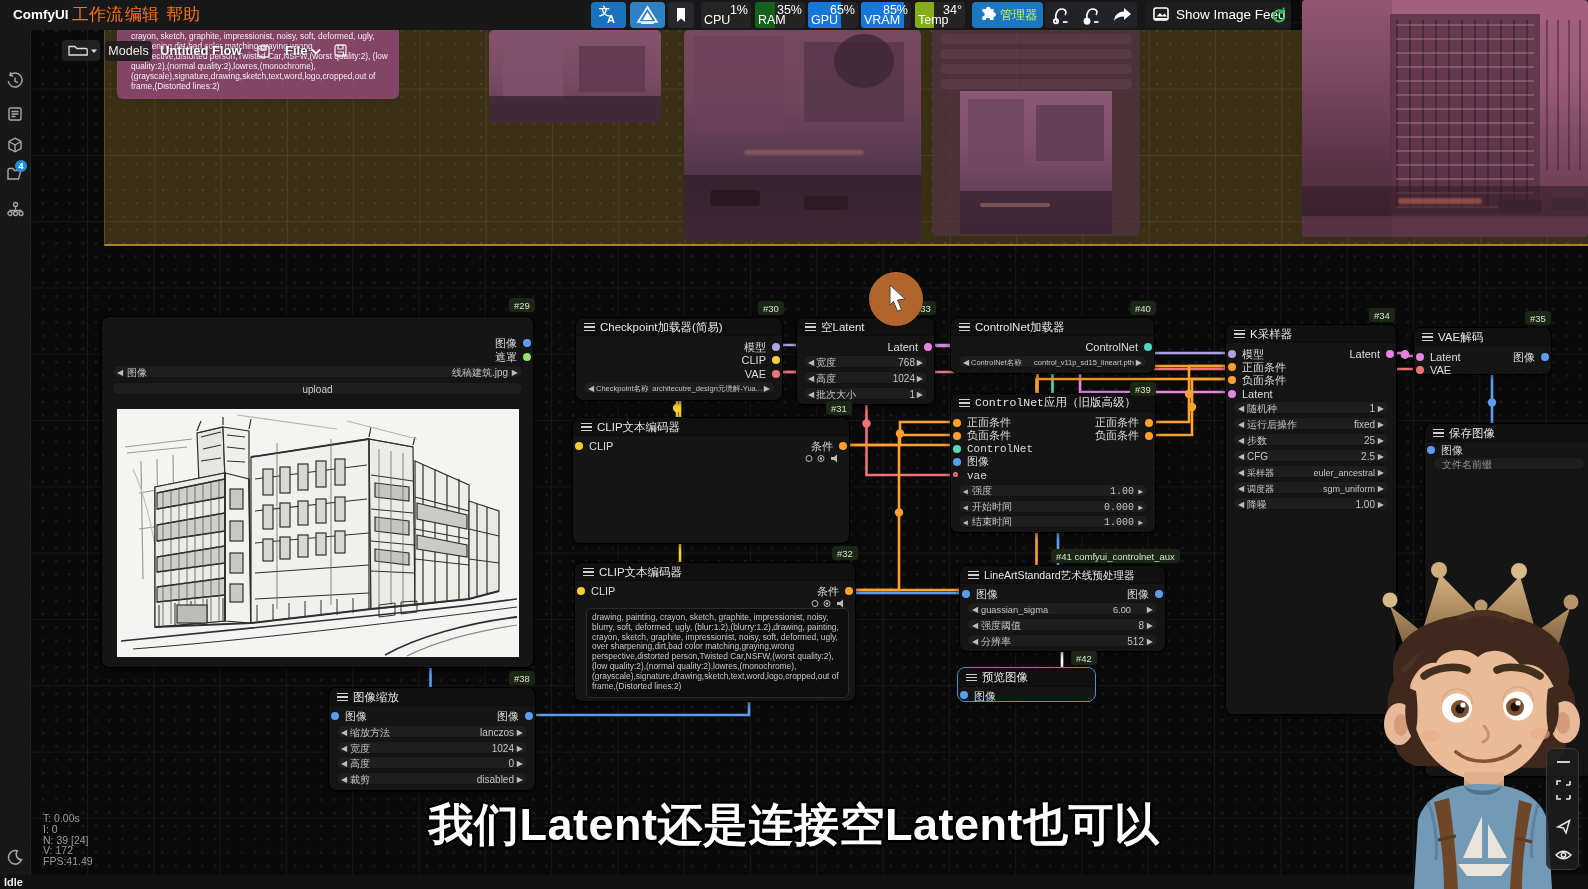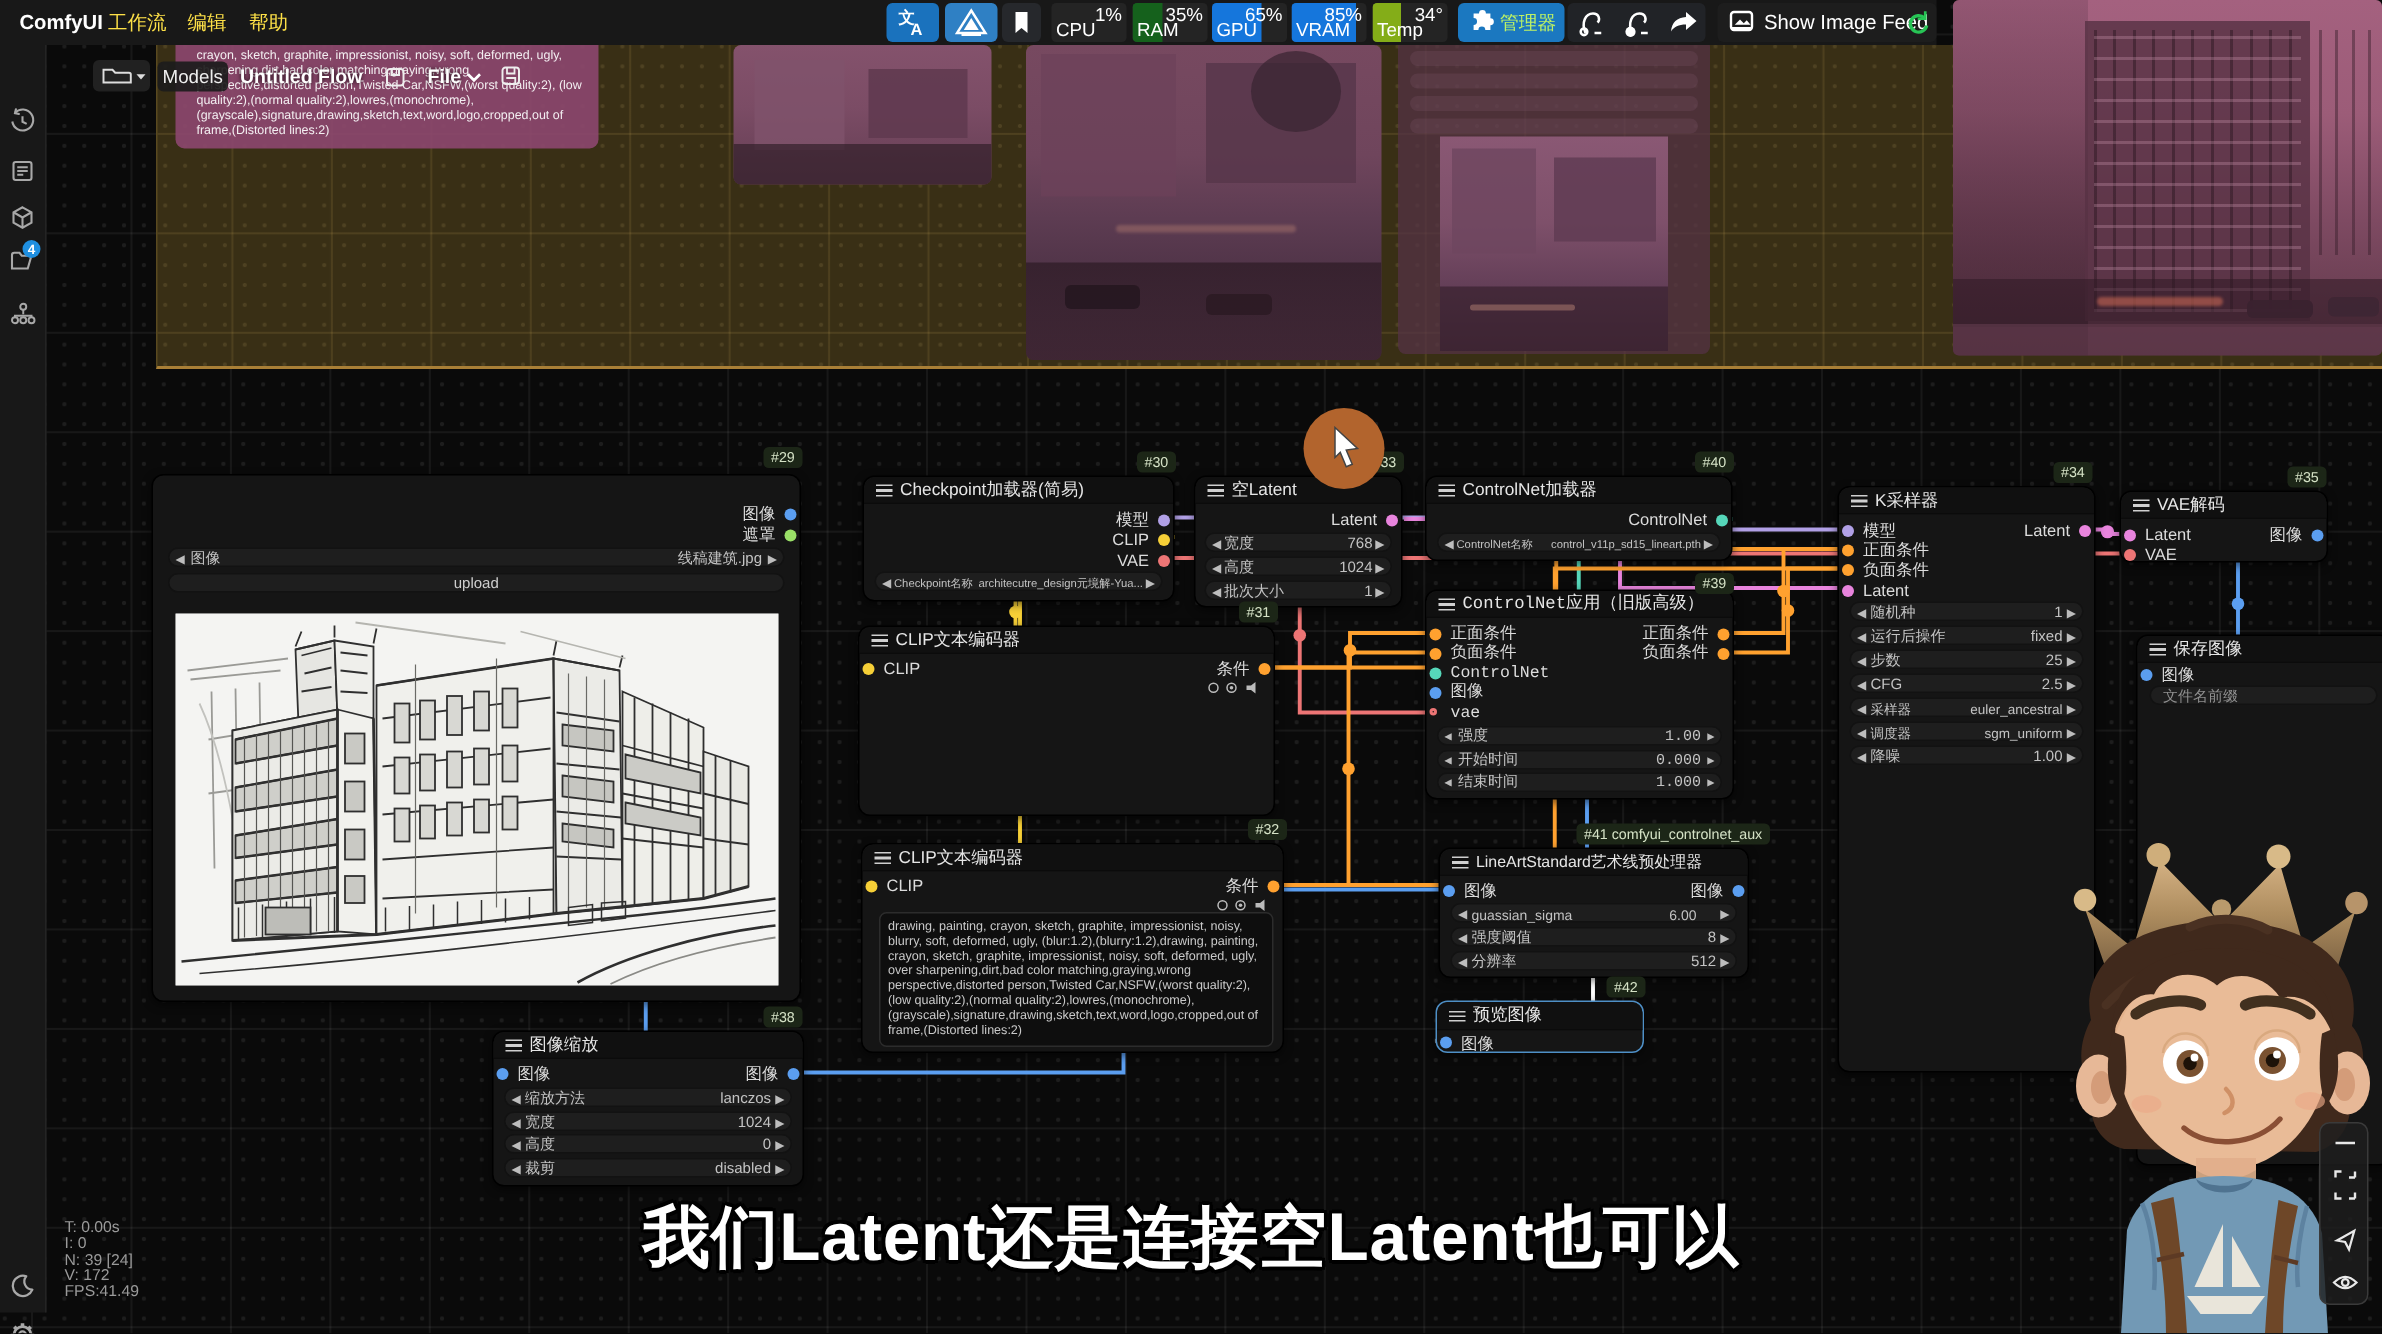--- a/index.html
+++ b/index.html
@@ -28,21 +28,21 @@
   .wdg .lab { position:absolute; left:14px; top:0.5px; white-space:nowrap; }
   .wdg .val { position:absolute; right:14px; top:0.5px; white-space:nowrap; }
   .wdg .la { position:absolute; left:4px; top:0.5px; color:#bdbdbd; font-size:8px; }
   .wdg .ra { position:absolute; right:4px; top:0.5px; color:#bdbdbd; font-size:8px; }
   .ta { position:absolute; background:#0e0e0e; border:1px solid #2c2c2c; border-radius:5px; color:#c9c9c9; font-size:8.4px; line-height:9.8px; padding:4px 5px; overflow:hidden; }
   .badge { position:absolute; background:#1c2617; color:#d5e2c6; font-size:9.5px; line-height:11px; padding:1.5px 5px; border-radius:3.5px; white-space:nowrap; }
   
   #menubar { position:absolute; left:0; top:0; width:1291px; height:30px; background:#181818; z-index:40; }
   #sidebar { position:absolute; left:0; top:30px; width:31px; height:845px; background:#181818; border-right:1px solid #242424; z-index:39; }
   #statusbar { position:absolute; left:0; top:875px; width:1588px; height:14px; background:#111; z-index:41; color:#ededed; font-size:11px; font-weight:bold; line-height:14px; padding-left:4px; }
-  .mtxt { position:absolute; color:#fde047; font-size:13px; line-height:30px; }
+  .mtxt { position:absolute; color:#f97316; font-size:17px; line-height:30px; }
   .meter { position:absolute; top:2px; height:26px; background:#242424; border-radius:3px; overflow:hidden; }
   .meter .fill { position:absolute; left:0; top:0; bottom:0; }
   .meter .v { position:absolute; right:3px; top:1px; color:#fff; font-size:12.5px; }
   .meter .n { position:absolute; left:3px; bottom:1px; color:#fff; font-size:12.5px; }
   .bluebtn { position:absolute; top:2px; height:26px; background:#1a72bd; border-radius:4px; }
   .subtitle { position:absolute; left:0; width:1588px; top:795px; text-align:center; z-index:60;
      font-size:45px; font-weight:bold; color:#fff; letter-spacing:0.5px;
      text-shadow:-2px -2px 0 #000, 2px -2px 0 #000, -2px 2px 0 #000, 2px 2px 0 #000, 0 -2.5px 0 #000, 0 2.5px 0 #000, -2.5px 0 0 #000, 2.5px 0 0 #000; }
 </style>
 </head>
@@ -836,14 +836,15 @@
     <svg class="abs" style="left:6px; top:851px;" width="18" height="18" viewBox="0 0 18 18">
         <g fill="none" stroke="#a8a8a8">
           <circle cx="9" cy="9" r="2.4" stroke-width="1.4"></circle>
           <circle cx="9" cy="9" r="5.6" stroke-width="1.8"></circle>
           <g stroke-width="2.4">
             <path d="M9 1.2 V3.4 M9 14.6 V16.8 M1.2 9 H3.4 M14.6 9 H16.8 M3.5 3.5 L5 5 M13 13 L14.5 14.5 M14.5 3.5 L13 5 M5 13 L3.5 14.5"></path>
           </g>
         </g>
       </svg>
   </div>
+  <div id="statusbar">Idle</div>
   <div class="subtitle">我们Latent还是连接空Latent也可以</div>
 </div>
 
 </body></html>

